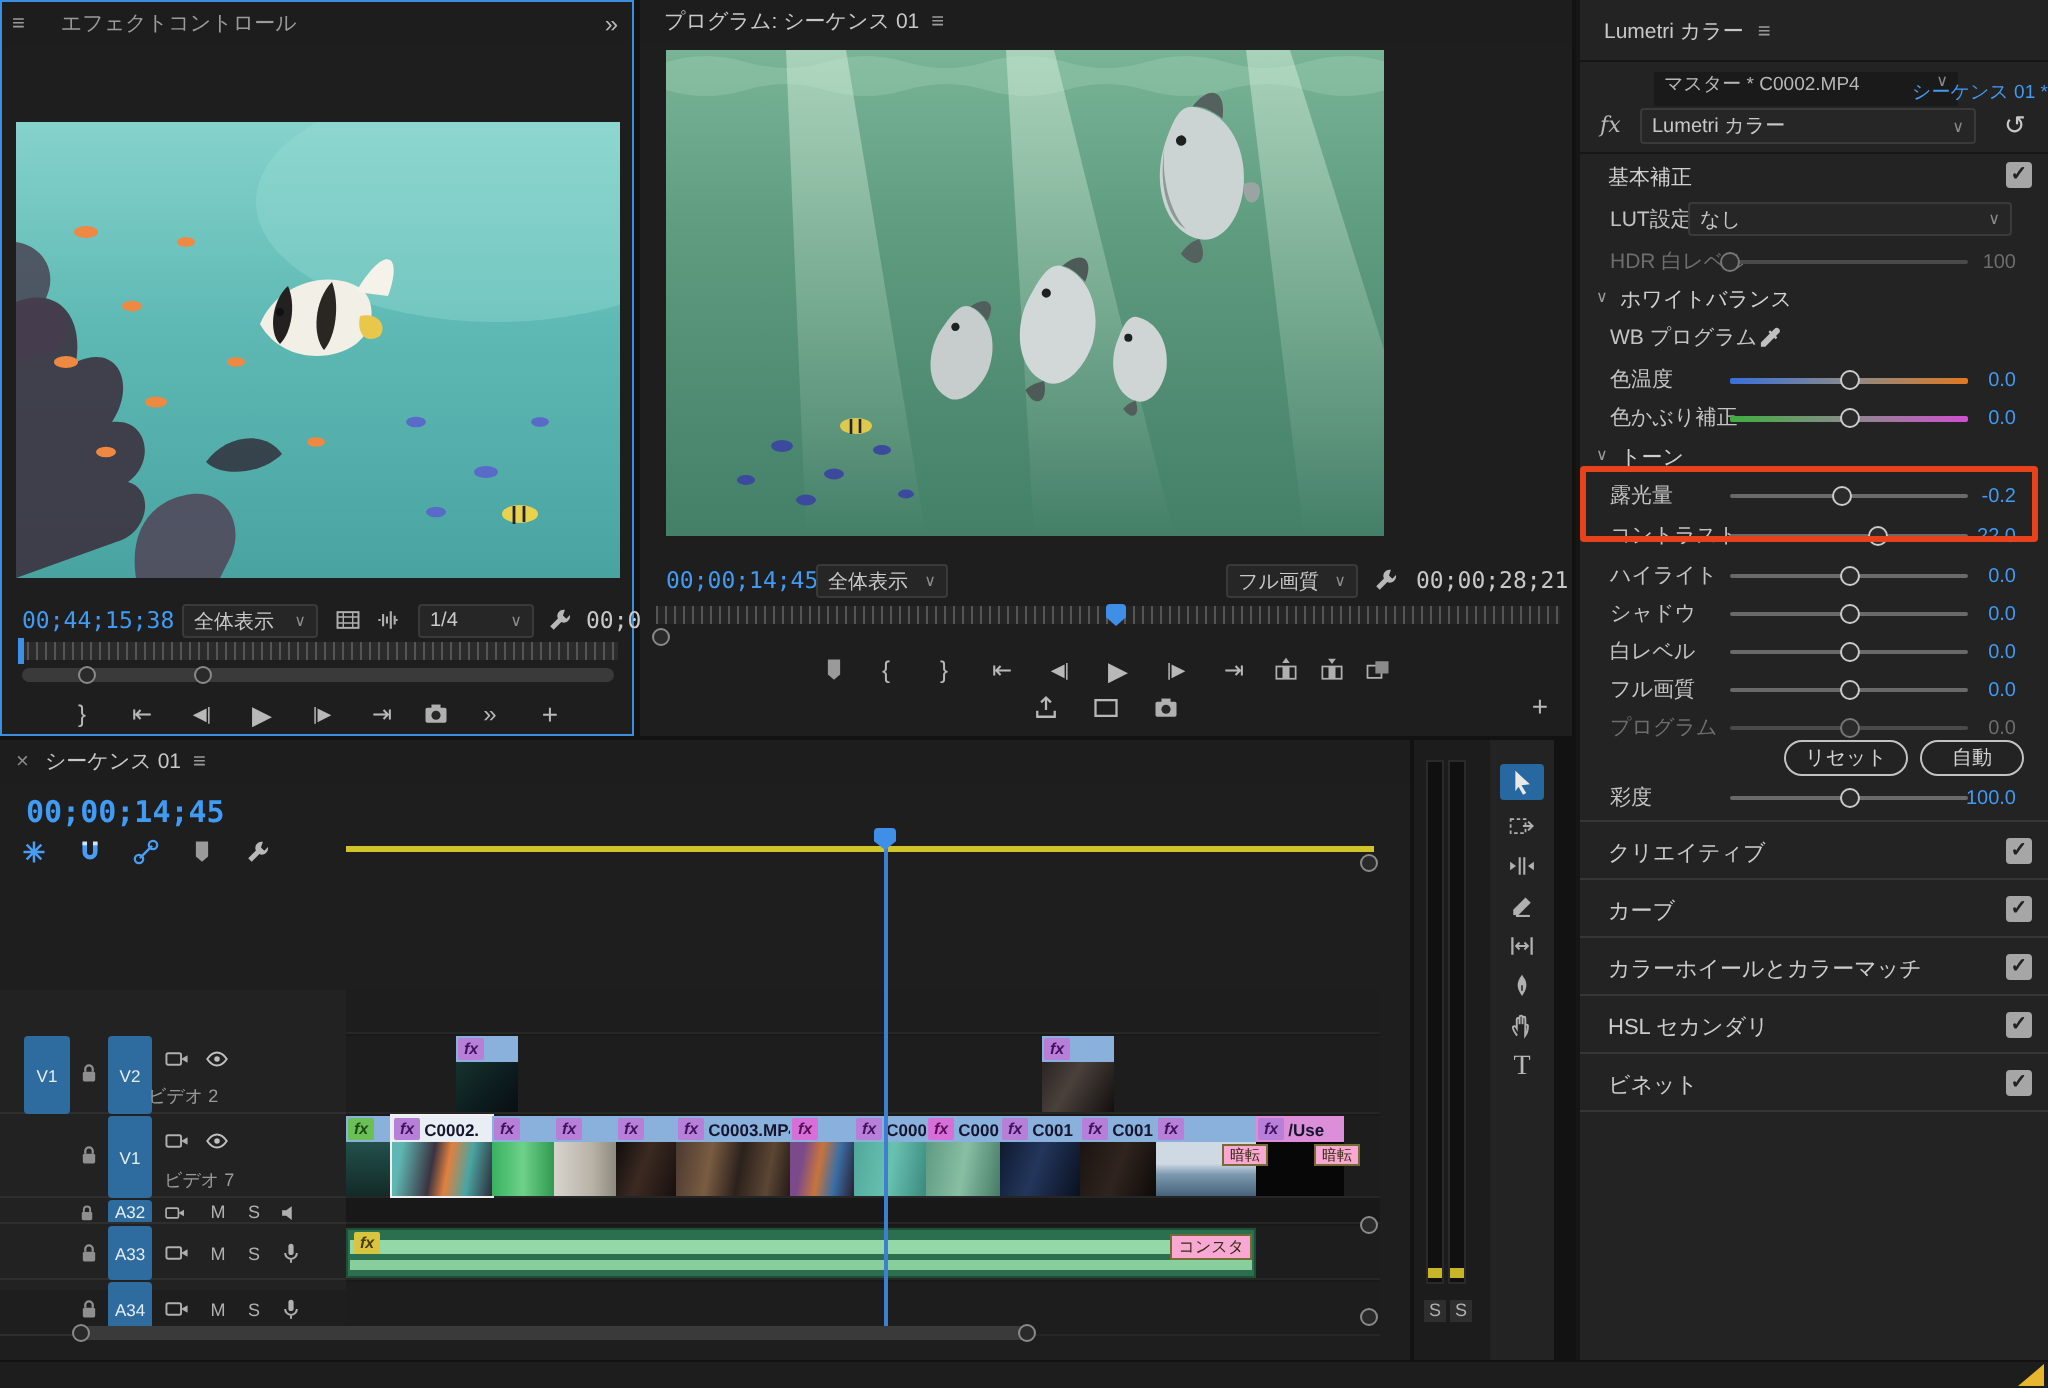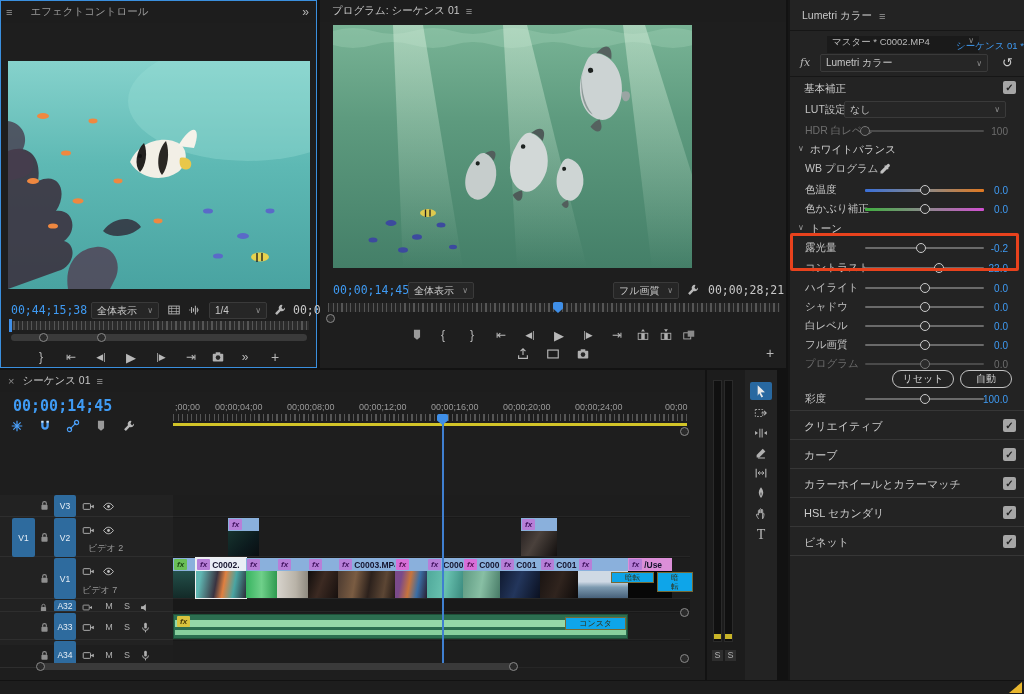--- a/index.html
+++ b/index.html
@@ -34,22 +34,22 @@
   .ms{position:absolute;color:#b0b0b0;font-size:9px;text-align:center;width:10px;}
   .clip{position:absolute;overflow:visible;}
   .cbar{height:13px;background:#8ab0dc;display:flex;align-items:center;overflow:hidden;white-space:nowrap;
         font-size:8.5px;color:#15152e;font-weight:bold;}
   .fxb{background:#b77fd8;color:#41125f;font-style:italic;font-size:8px;padding:0 3px;margin:0 2px 0 1px;
        height:11px;line-height:11px;border-radius:1px;flex:0 0 auto;font-weight:bold;}
   .fxg{background:#6abf57;color:#1d4a14;}
   .fxp{background:#d86fd8;color:#551055;}
   .cthumb{height:27px;}
   .sel{outline:1.5px solid #f0f0f0;}
-  .tbdg{position:absolute;background:#0ea5e9;border:1px solid #776a34;color:#332b0d;font-size:7.5px;
-        padding:0 13px;line-height:9px;z-index:5;}
+  .tbdg{position:absolute;background:#f9a8d4;border:1px solid #776a34;color:#332b0d;font-size:7.5px;
+        padding:0 3px;line-height:9px;z-index:5;}
   .scrolldot{position:absolute;width:7px;height:7px;border:1.5px solid #8a8a8a;border-radius:50%;background:#2a2a2a;}
   .ticks{background:repeating-linear-gradient(90deg,#555 0 1px,transparent 1px 4.5px);}
 </style>
 </head>
 <body>
 
 <svg width="0" height="0" style="position:absolute">
   <defs>
     <symbol id="i-wrench" viewBox="0 0 16 16">
         <path d="M10.8 2.2a3.6 3.6 0 0 0-4 5L2.4 11.6l2 2 4.4-4.4a3.6 3.6 0 0 0 4.9-4l-2.1 2.1-1.9-1.9z" fill="#b8b8b8"></path>
@@ -535,62 +535,39 @@
             <use href="#i-link"></use>
           </svg></span>
       <span><svg class="ic">
             <use href="#i-marker"></use>
           </svg></span>
       <span><svg class="ic">
             <use href="#i-wrench"></use>
           </svg></span>
     </div>
 
-    <div class="r" style="left:173px;top:28px;width:517px;height:28px;overflow:hidden;">
-      <span class="trklab" style="left:2px;top:4px;">;00;00</span>
-      <span class="trklab" style="left:42px;top:4px;">00;00;04;00</span>
-      <span class="trklab" style="left:114px;top:4px;">00;00;08;00</span>
-      <span class="trklab" style="left:186px;top:4px;">00;00;12;00</span>
-      <span class="trklab" style="left:258px;top:4px;">00;00;16;00</span>
-      <span class="trklab" style="left:330px;top:4px;">00;00;20;00</span>
-      <span class="trklab" style="left:402px;top:4px;">00;00;24;00</span>
-      <span class="trklab" style="left:492px;top:4px;">00;00</span>
-      <div class="r ticks" style="left:0;top:16px;width:517px;height:7px;"></div>
-    </div>
     <div class="r" style="left:173px;top:53px;width:514px;height:2.5px;background:#d2c428;"></div>
     <span class="scrolldot" style="left:680px;top:57px;"></span>
 
     <div class="r" style="left:0;top:125px;width:173px;height:150px;background:#222222;">
 
-      <div class="r" style="left:0;top:0;width:173px;height:22px;border-bottom:1px solid #2e2e2e;">
-        <span class="r" style="left:38px;top:3px;"><svg class="ic" style="width:13px;height:13px;">
-              <use href="#i-lock"></use>
-            </svg></span>
-        <span class="tbadge" style="left:54px;top:0;width:22px;height:22px;">V3</span>
-        <span class="r" style="left:82px;top:4px;"><svg class="ic" style="width:13px;height:13px;">
-              <use href="#i-cam"></use>
-            </svg></span>
-        <span class="r" style="left:102px;top:4px;"><svg class="ic" style="width:13px;height:13px;">
-              <use href="#i-eye"></use>
-            </svg></span>
-      </div>
 
       <div class="r" style="left:0;top:23px;width:173px;height:39px;border-bottom:1px solid #2e2e2e;">
         <span class="tbadge" style="left:12px;top:0;width:23px;height:39px;">V1</span>
         <span class="r" style="left:38px;top:12px;"><svg class="ic" style="width:13px;height:13px;">
               <use href="#i-lock"></use>
             </svg></span>
         <span class="tbadge" style="left:54px;top:0;width:22px;height:39px;">V2</span>
         <span class="r" style="left:82px;top:5px;"><svg class="ic" style="width:13px;height:13px;">
               <use href="#i-cam"></use>
             </svg></span>
         <span class="r" style="left:102px;top:5px;"><svg class="ic" style="width:13px;height:13px;">
               <use href="#i-eye"></use>
             </svg></span>
-        <span class="trklab" style="left:88px;top:24px;">ビデオ 2</span>
+        <span class="trklab" style="left:74px;top:24px;">ビデオ 2</span>
       </div>
 
       <div class="r" style="left:0;top:63px;width:173px;height:41px;border-bottom:1px solid #2e2e2e;">
         <span class="r" style="left:38px;top:13px;"><svg class="ic" style="width:13px;height:13px;">
               <use href="#i-lock"></use>
             </svg></span>
         <span class="tbadge" style="left:54px;top:0;width:22px;height:41px;">V1</span>
         <span class="r" style="left:82px;top:6px;"><svg class="ic" style="width:13px;height:13px;">
               <use href="#i-cam"></use>
             </svg></span>

